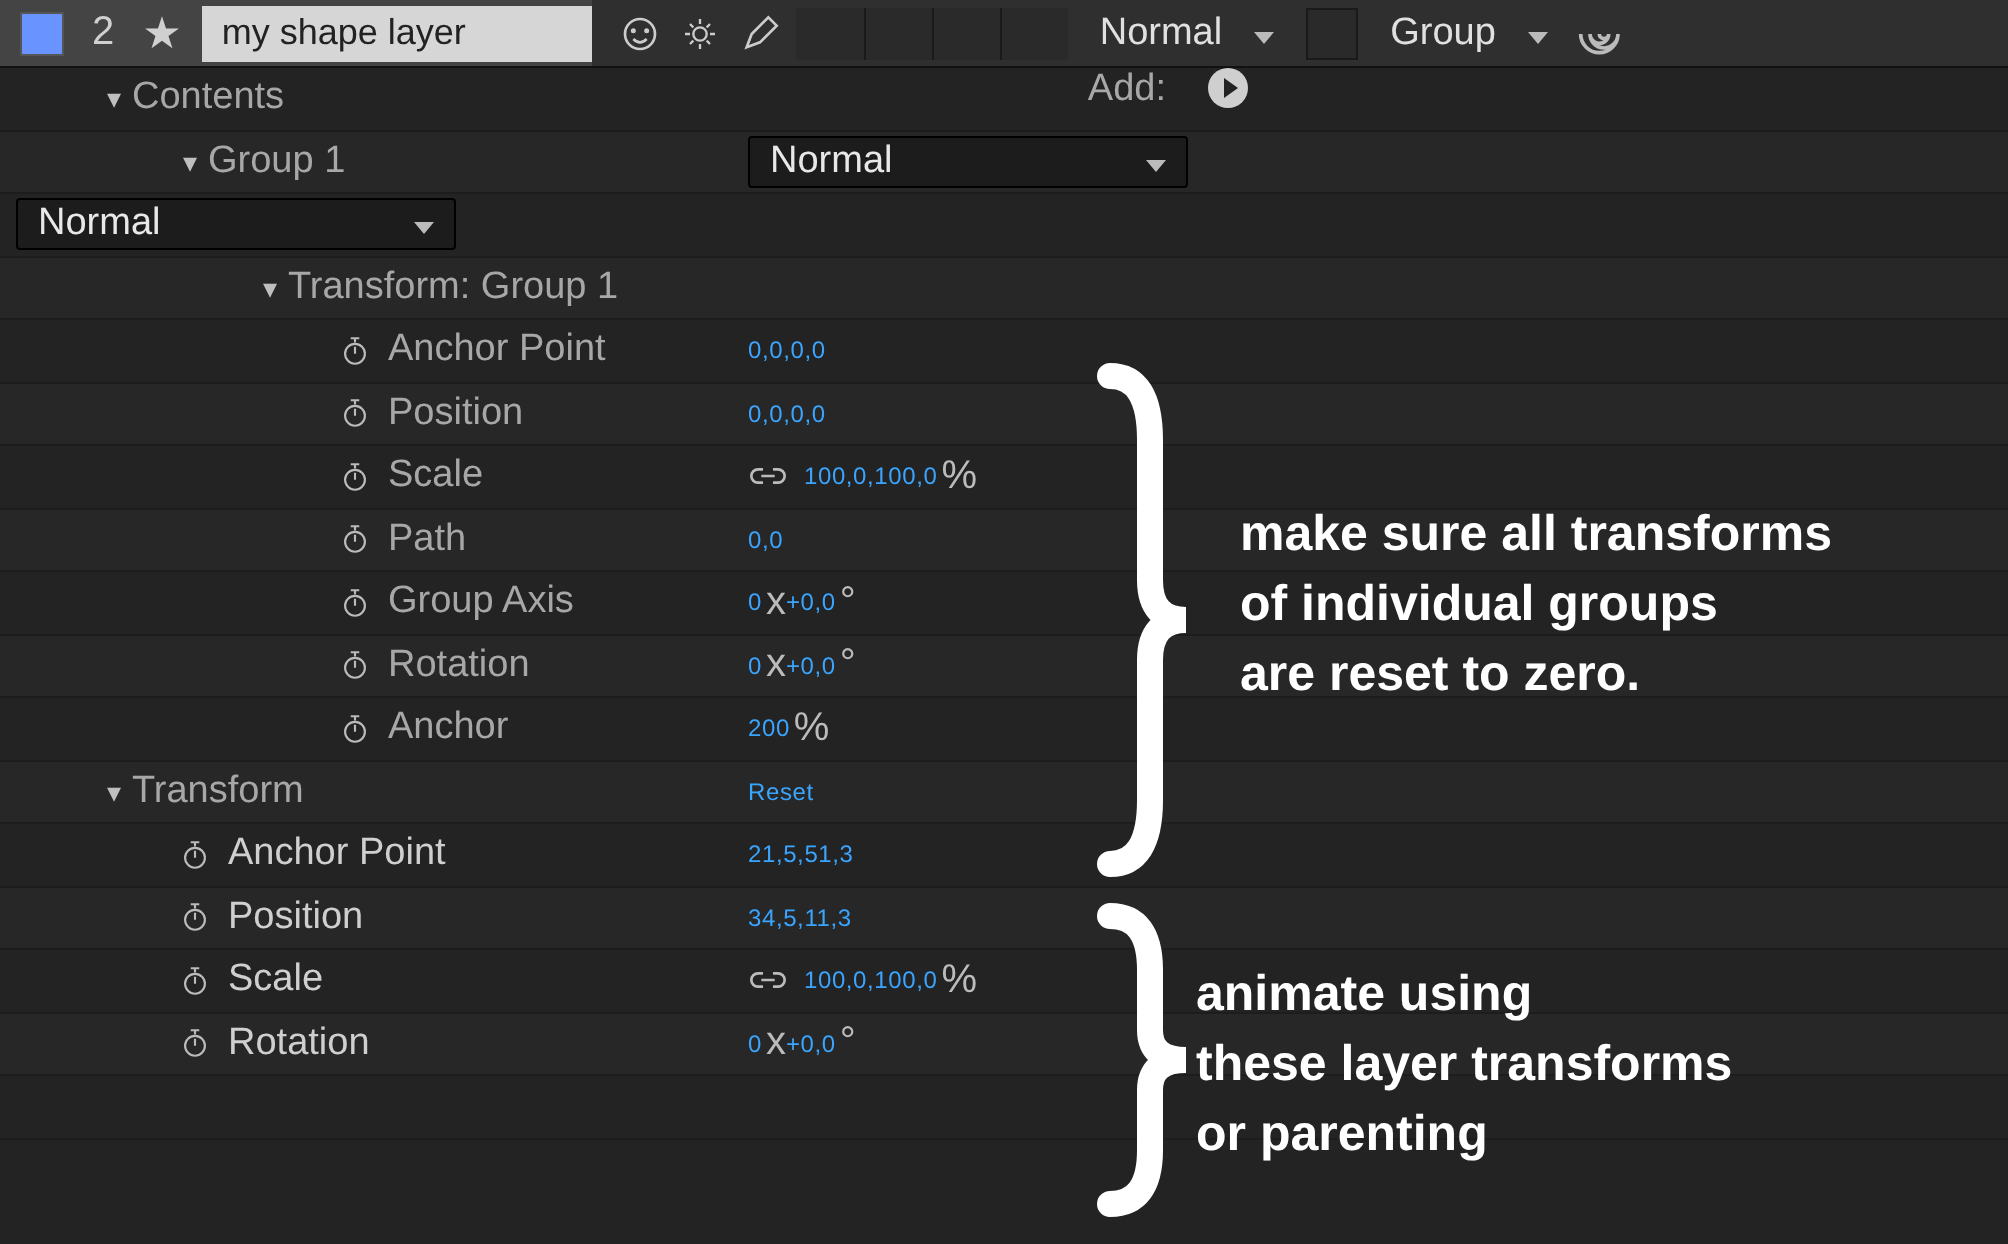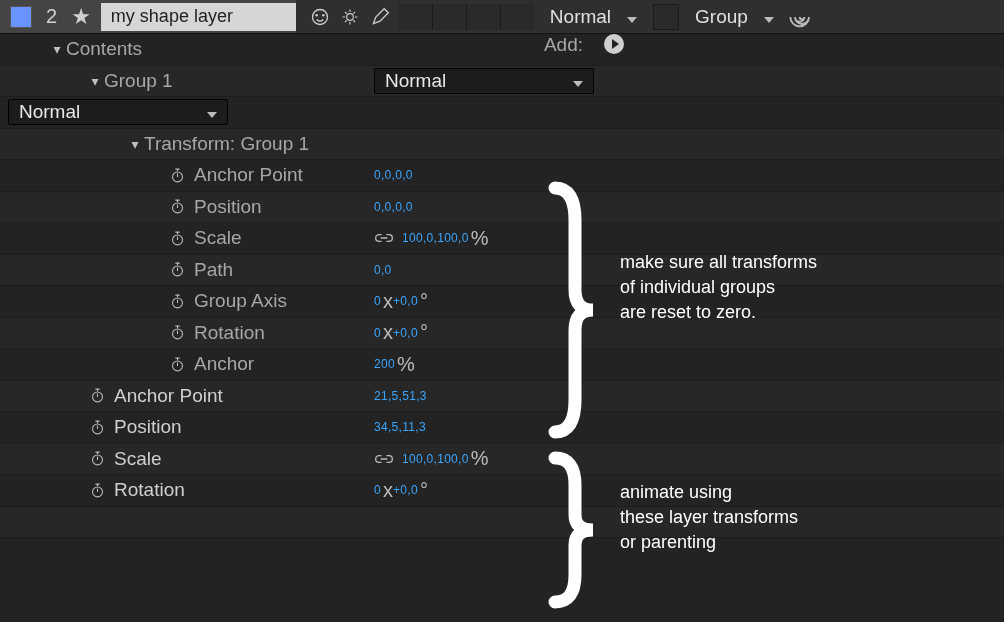--- a/index.html
+++ b/index.html
@@ -211,26 +211,26 @@
     position: absolute; left: 3px; top: -2px;
   }
 
   .link { width: 22px; display: inline-flex; margin-right: 6px; }
   .link svg { width: 20px; height: 14px; stroke: #bbb; stroke-width: 1.6; fill: none; }
 
   
   .ann {
     position: absolute;
     color: var(--ann-white);
-    font-size: 18px;
+    font-size: 25px;
     line-height: 1.4;
-    font-weight: 400;
+    font-weight: 700;
   }
   .ann1 { left: 620px; top: 250px; }
-  .ann2 { left: 620px; top: 480px; }
+  .ann2 { left: 598px; top: 480px; }
 
   .brace {
     position: absolute;
     color: var(--ann-white);
     pointer-events: none;
   }
   .brace svg { stroke: #fff; fill: none; }
 </style>
 </head>
 <body>
@@ -439,20 +439,29 @@
           </svg>
         </span>
       <span class="labeltext">Anchor</span>
     </div>
     <div class="value-col">
         <span class="val-blue">200</span>
         <span class="val-unit">%</span>
       </div>
   </div>
 
+  <div class="row">
+    <div class="label-col indent-1">
+      <span class="twirl open"></span>
+      <span class="labeltext">Transform</span>
+    </div>
+    <div class="value-col">
+        <span class="val-blue">Reset</span>
+      </div>
+  </div>
 
   <div class="row">
     <div class="label-col indent-2">
       <span class="stopwatch">
           <svg viewBox="0 0 24 24">
             <circle cx="12" cy="14" r="7"></circle>
             <path d="M12 14 L12 9 M9 3 L15 3 M12 3 L12 6"></path>
           </svg>
         </span>
       <span class="labeltext bright">Anchor Point</span>

